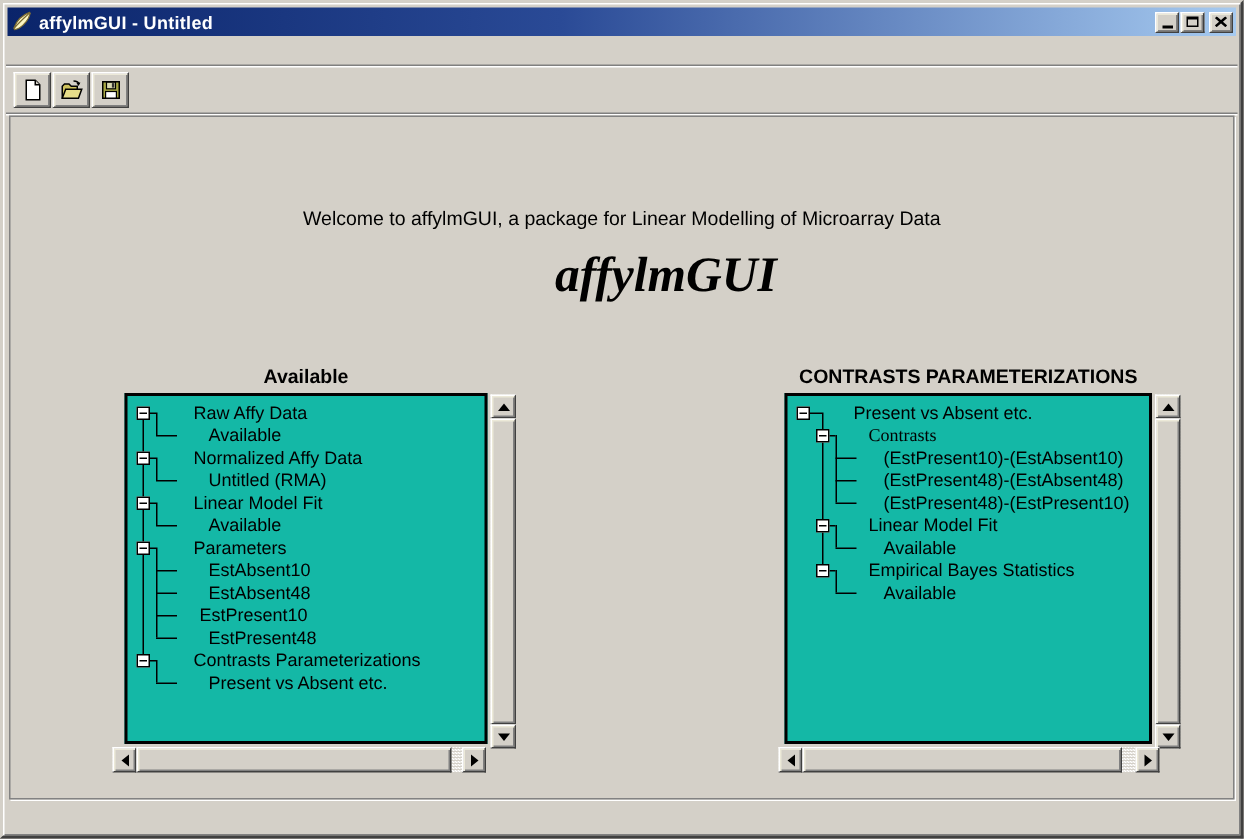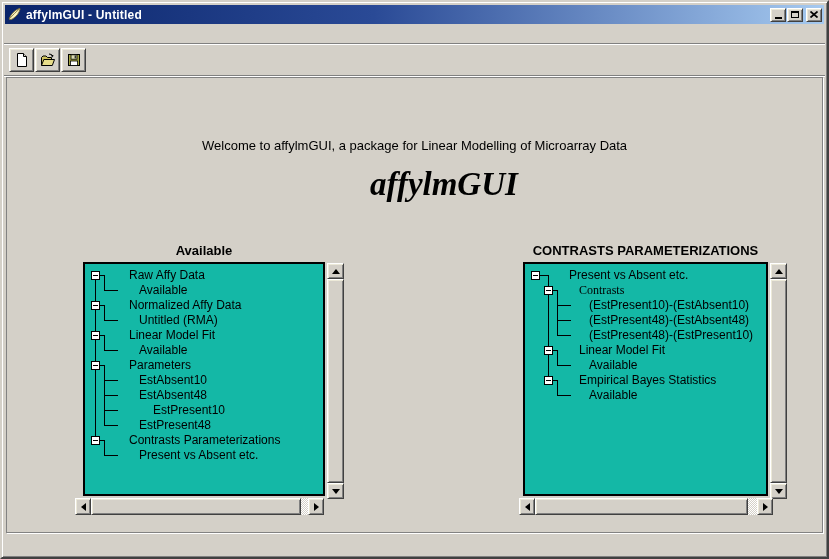--- a/index.html
+++ b/index.html
@@ -149,21 +149,21 @@
           <div class="tbox" style="left: 6px; top: 37px;"></div>
           <div class="tlabel" style="left: 44px; top: 34px;">Normalized Affy Data</div>
           <div class="tlabel" style="left: 54px; top: 49px;">Untitled (RMA)</div>
           <div class="tbox" style="left: 6px; top: 67px;"></div>
           <div class="tlabel" style="left: 44px; top: 64px;">Linear Model Fit</div>
           <div class="tlabel" style="left: 54px; top: 79px;">Available</div>
           <div class="tbox" style="left: 6px; top: 97px;"></div>
           <div class="tlabel" style="left: 44px; top: 94px;">Parameters</div>
           <div class="tlabel" style="left: 54px; top: 109px;">EstAbsent10</div>
           <div class="tlabel" style="left: 54px; top: 124px;">EstAbsent48</div>
-          <div class="tlabel" style="left: 68px; top: 139px;">EstPresent10</div>
+          <div class="tlabel" style="left: 48px; top: 139px;">EstPresent10</div>
           <div class="tlabel" style="left: 54px; top: 154px;">EstPresent48</div>
           <div class="tbox" style="left: 6px; top: 172px;"></div>
           <div class="tlabel" style="left: 44px; top: 169px;">Contrasts Parameterizations</div>
           <div class="tlabel" style="left: 54px; top: 184px;">Present vs Absent etc.</div>
         </div>
     </div>
     <div class="vscroll dither" style="left:320px;">
       <button class="sbtn bev">
           <span class="tri-up"></span>
         </button>

